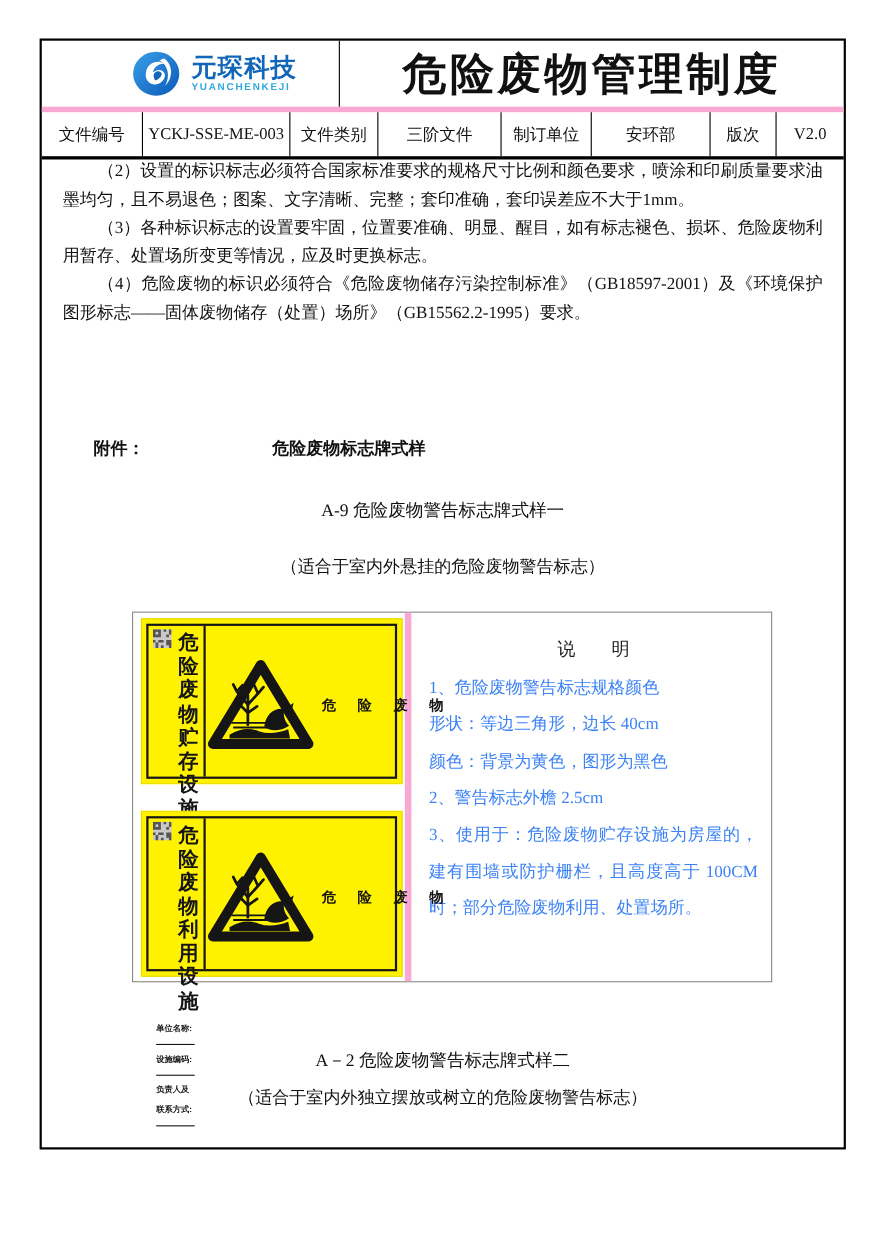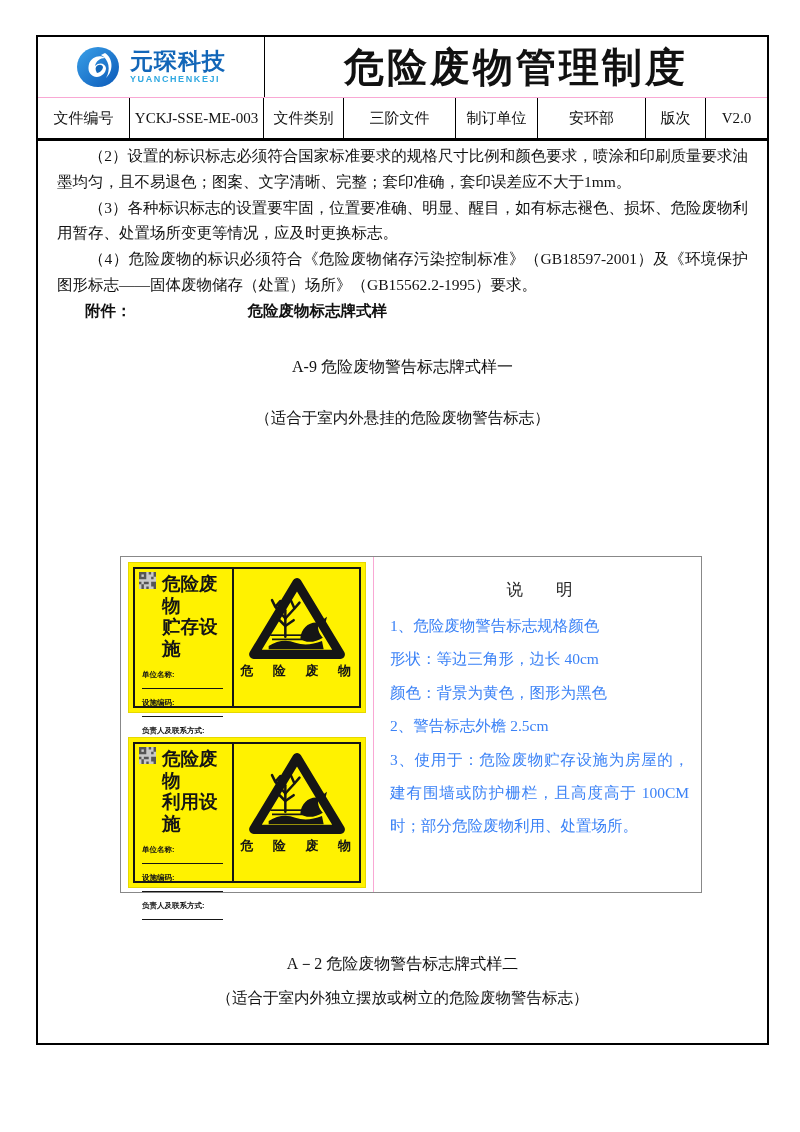--- a/index.html
+++ b/index.html
@@ -2,62 +2,62 @@
 <html><head>
 <meta charset="utf-8">
 <style>
   html,body { margin:0; padding:0; background:#fff; }
   .page { position:relative; width:800px; height:1132px; background:#ffffff;
           font-family:"Liberation Serif", serif; color:#111; overflow:hidden; }
   .frame { position:absolute; left:36px; top:35px; width:729px; height:1006px;
            border:2px solid #000; box-sizing:content-box; background:#fff; }
 
   
-  .hdr-row1 { display:flex; height:60px; border-bottom:1px solid #f9a8d4; }
+  .hdr-row1 { display:flex; height:60px; border-bottom:5px solid #f9a8d4;padding-left:44px; }
   .logo-cell { width:226px; border-right:1px solid #000; display:flex;
                align-items:center; justify-content:center; gap:8px; }
   .logo-text { display:flex; flex-direction:column; line-height:1; }
   .brand-cn { font-size:23px; font-weight:bold; color:#1266b8;
               font-family:"Liberation Sans", sans-serif; letter-spacing:1px; }
   .brand-en { font-size:9px; font-weight:bold; color:#2fa8e1; letter-spacing:1.6px;
               font-family:"Liberation Sans", sans-serif; margin-top:2px; }
   .title-cell { flex:1; display:flex; align-items:center; justify-content:center;
                 font-size:40px; font-weight:bold; letter-spacing:3px; }
   .hdr-row2 { display:flex; height:40px; border-bottom:3px solid #000; font-size:15px;justify-content:center; }
   .hcell { border-right:1px solid #000; display:flex; align-items:center;
            justify-content:center; box-sizing:border-box; }
   .c1{width:92px;} .c2{width:134px;} .c3{width:80px;} .c4{width:112px;}
   .c5{width:82px;} .c6{width:108px;} .c7{width:60px;} .c8{flex:1; border-right:none;}
 
   
   .body { position:absolute; left:0; right:0; top:105px; padding:1px 19px 0;
           font-size:15.5px; line-height:25.8px; text-align:justify; }
   .para { margin:0; }
   .p-ind { text-indent:2.05em; }
-  .attach-row { margin-left:28px; font-weight:bold; font-size:15.5px; }
+  .attach-row { margin-top:98px; margin-left:28px; font-weight:bold; font-size:15.5px; }
   .attach-title { margin-left:112px; }
   .fig-title { margin-top:30px; text-align:center; font-size:16px; text-indent:0; }
   .fig-sub { margin-top:26px; text-align:center; font-size:15.5px; text-indent:0; }
 
   
   .fig-table { position:absolute; left:82px; top:519px; width:582px; height:337px;
                border:1px solid #888; box-sizing:border-box; display:flex; background:#fff; }
-  .fig-left { width:253px; border-right:1px solid #f9a8d4; box-sizing:border-box;
+  .fig-left { width:253px; border-right:6px solid #f9a8d4; box-sizing:border-box;
               padding:5px 0 0 7px; }
   .fig-right { flex:1; padding:22px 12px 0 16px; }
   .notes-title { text-align:center; font-size:16.5px; margin-bottom:8px; color:#222; }
   .note-line { font-size:15.5px; line-height:33.4px; text-align:justify; color:#3b82f6; }
 
   
   .sign { position:relative; width:238px; height:151px; background:#fff200;
           padding:5px; box-sizing:border-box; margin-bottom:24px;
           box-shadow:0 0 0 1px #e6d800 inset; }
   .sign-inner { border:2px solid #151515; height:100%; display:flex; box-sizing:border-box; }
   .sign-left { width:53%; position:relative; padding:3px 4px 0 5px; box-sizing:border-box; }
-  .sign-right { flex:1; border-left:2px solid #151515; display:flex; flex-direction:column;
+  .sign-right { flex:1; border-left:2px solid #151515; display:flex; flex-direction:row;
                 align-items:center; padding-top:6px; }
   .qr { position:absolute; top:3px; left:4px; width:17px; height:17px; }
   .sign-title { margin:1px 0 0 22px; font-weight:bold; font-size:18.5px; line-height:21.5px;
                 font-family:"Liberation Sans", sans-serif; color:#151515; }
   .sign-fields { margin-top:4px; padding:0 2px;font-weight:bold; }
   .field { margin-top:2px; }
   .field-label { font-size:7.5px; font-family:"Liberation Sans", sans-serif; color:#151515; }
   .field-line { border-bottom:1.5px solid #151515; height:7px; width:96%; }
   .tri { width:100px; height:87px; display:block; }
   .sign-warning { font-weight:bold; font-size:13px; letter-spacing:8px; padding-left:6px;

